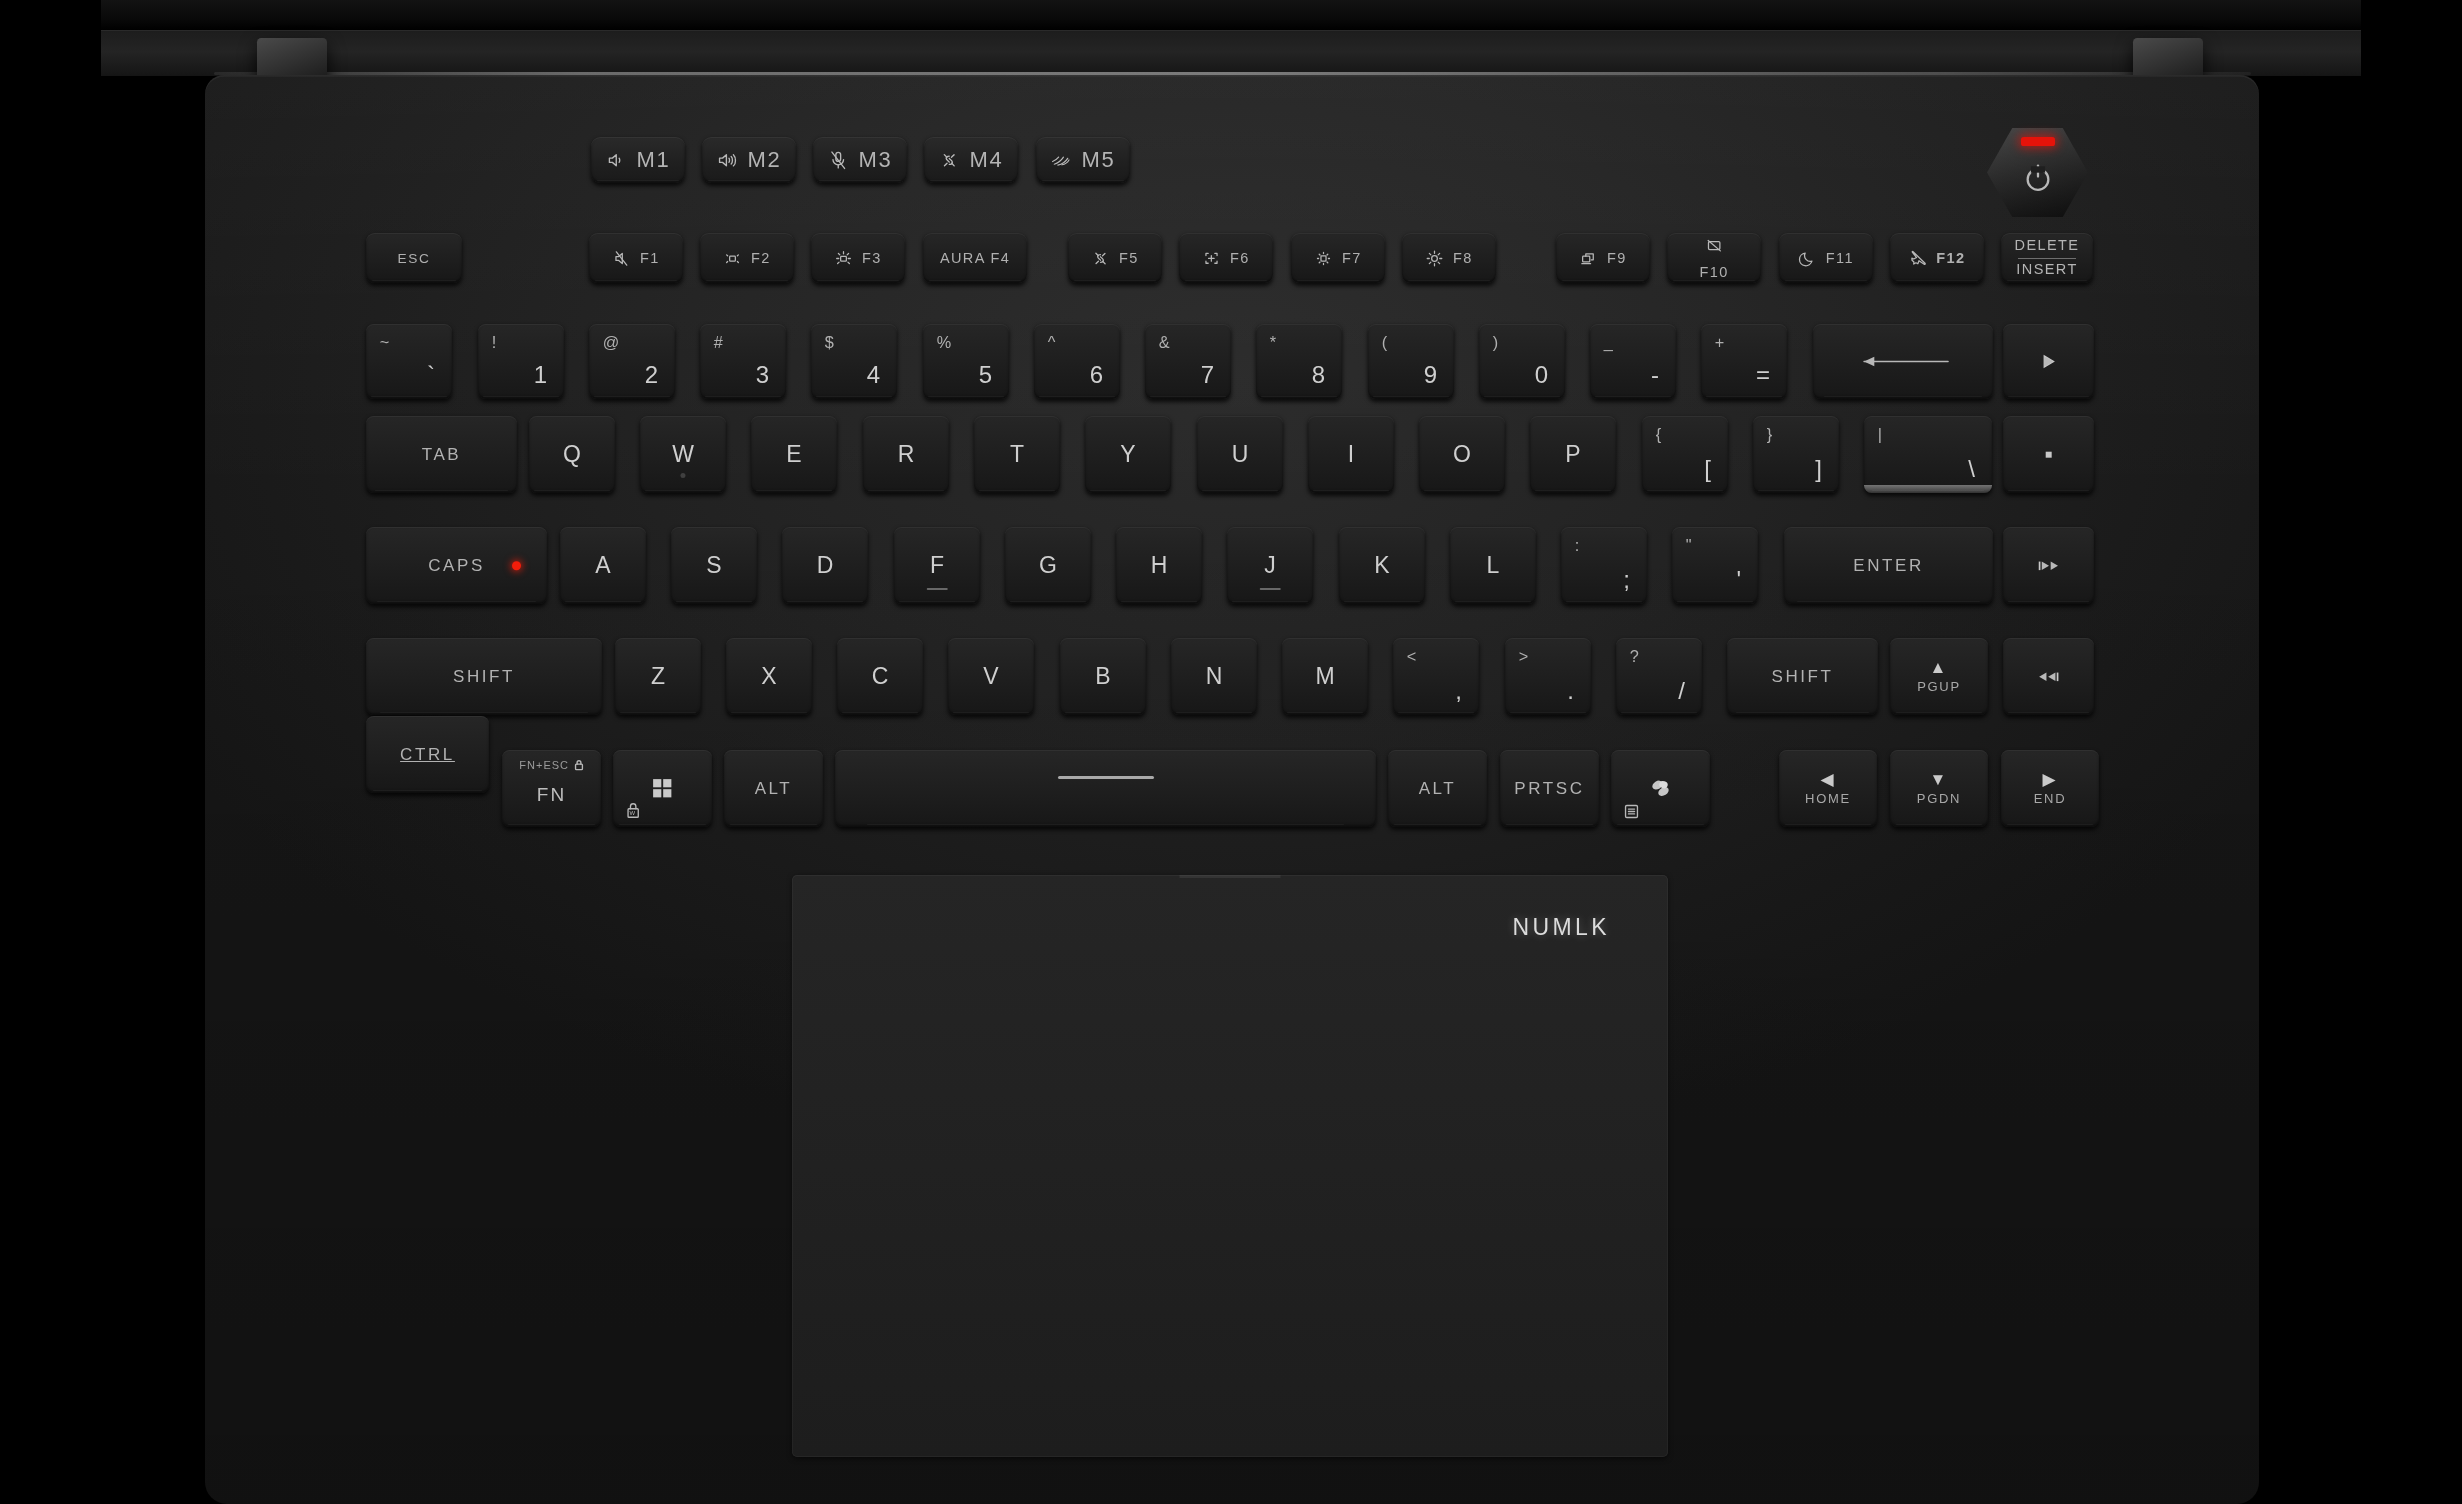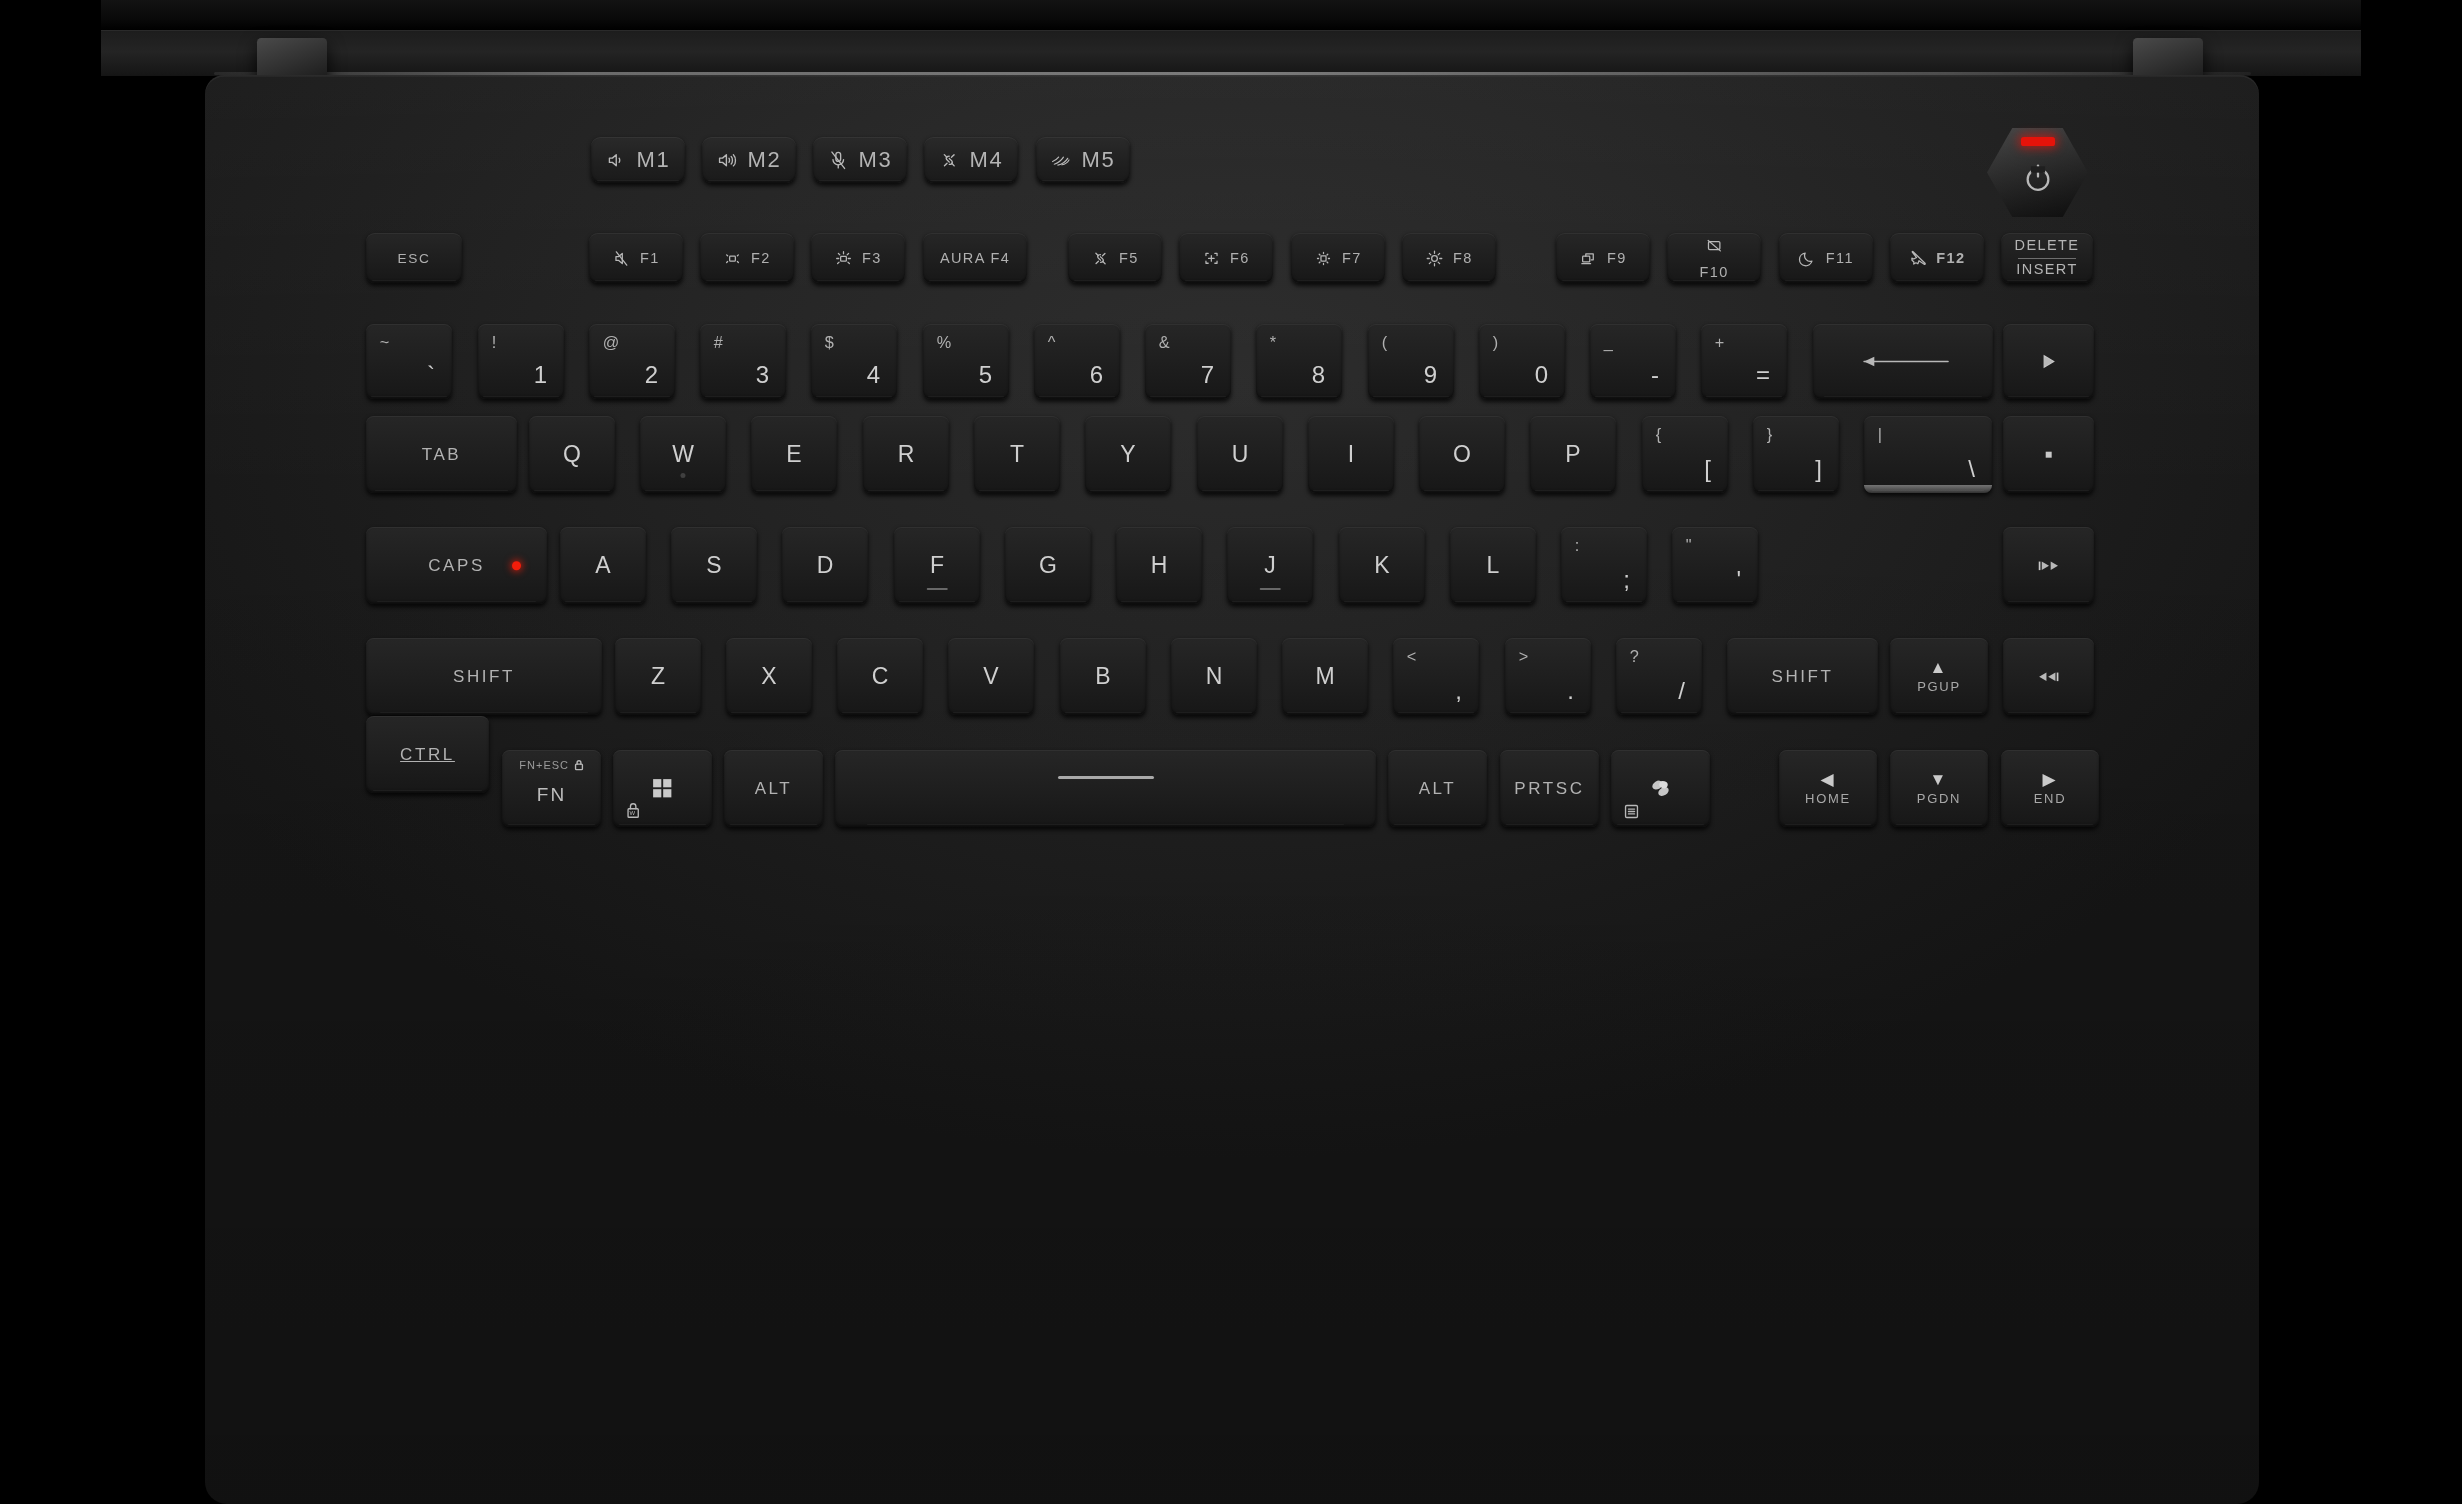--- a/index.html
+++ b/index.html
@@ -570,20 +570,23 @@
     <span>L</span>
   </div>
   <div class="key dual" style="left:1561px; top:527px; width:86px; height:77px;">
     <span class="top">:</span>
     <span class="bot">;</span>
   </div>
   <div class="key dual" style="left:1672px; top:527px; width:86px; height:77px;">
     <span class="top">"</span>
     <span class="bot">'</span>
   </div>
+  <div class="key word" style="left:1784px; top:527px; width:209px; height:77px;">
+    <span>ENTER</span>
+  </div>
   <div class="key" style="left:2003px; top:527px; width:91px; height:77px;">
     <span>
       <svg width="26" height="13.7" viewBox="0 0 30 16">
           <rect x="3" y="3" width="2" height="10" fill="#c8c8c8"></rect>
           <path class="icf" d="M15 8 L6.5 3 L6.5 13 Z"></path>
           <path class="icf" d="M25.5 8 L17 3 L17 13 Z"></path>
         </svg>
     </span>
   </div>
 
@@ -714,15 +717,19 @@
   </div>
   <div class="key navkey" style="left:1890px; top:750px; width:98px; height:77px;">
     <span class="glyph">▼</span>
     <span class="nlabel">PGDN</span>
   </div>
   <div class="key navkey" style="left:2001px; top:750px; width:98px; height:77px;">
     <span class="glyph">▶</span>
     <span class="nlabel">END</span>
   </div>
 
+  <div id="trackpad">
+    <span class="tp-notch"></span>
+    <span class="numlk">NUMLK</span>
+  </div>
 
 </div>
 
 
 </body></html>

